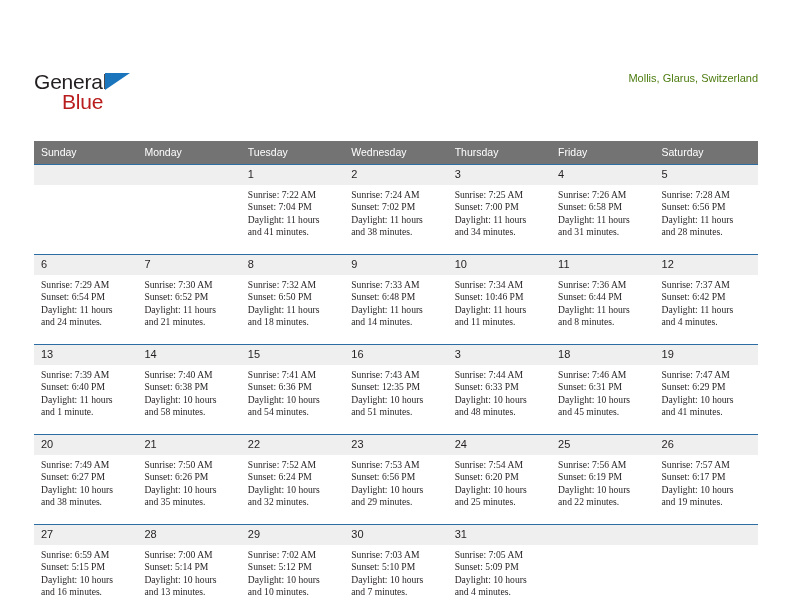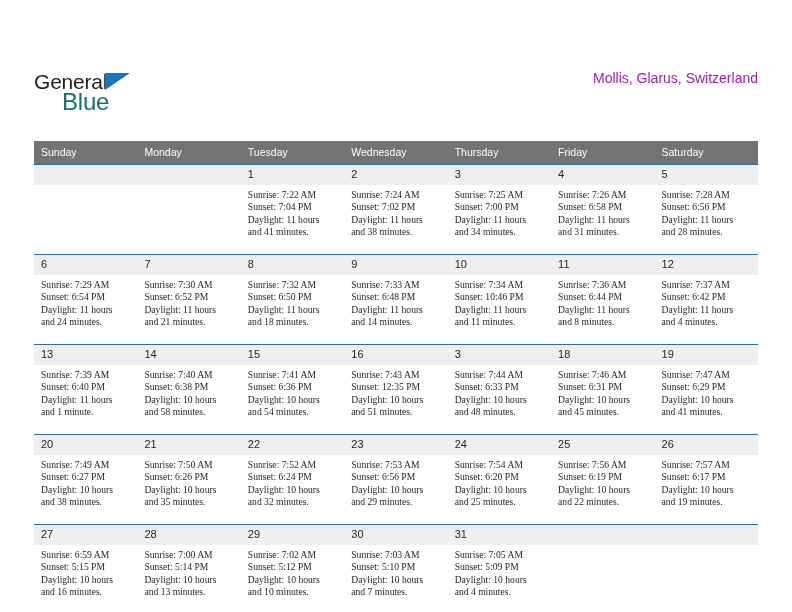--- a/index.html
+++ b/index.html
@@ -54,43 +54,43 @@
     top: 3px;
     width: 0;
     height: 0;
     border-left: 25px solid #1b75bc;
     border-bottom: 17px solid transparent;
   }
   .logo-blue {
     position: absolute;
     left: 28px;
     top: 20px;
-    font-size: 24px;
+    font-size: 21px;
     letter-spacing: -0.2px;
-    color: #0f766e;
+    color: #b91c1c;
     line-height: 24px;
   }
 
   .titles {
     position: absolute;
     right: 0;
     top: 0;
     text-align: right;
   }
   .cal-title {
     font-size: 25px;
     font-weight: normal;
     color: #231f20;
     line-height: 30px;
     white-space: nowrap;
   }
   .cal-subtitle {
     margin-top: 6px;
-    font-size: 14px;
-    color: #a21caf;
+    font-size: 11px;
+    color: #4d7c0f;
     line-height: 16px;
     white-space: nowrap;
   }
 
   
   .calendar {
     position: absolute;
     left: 34px;
     top: 105px;
     width: 724px;

